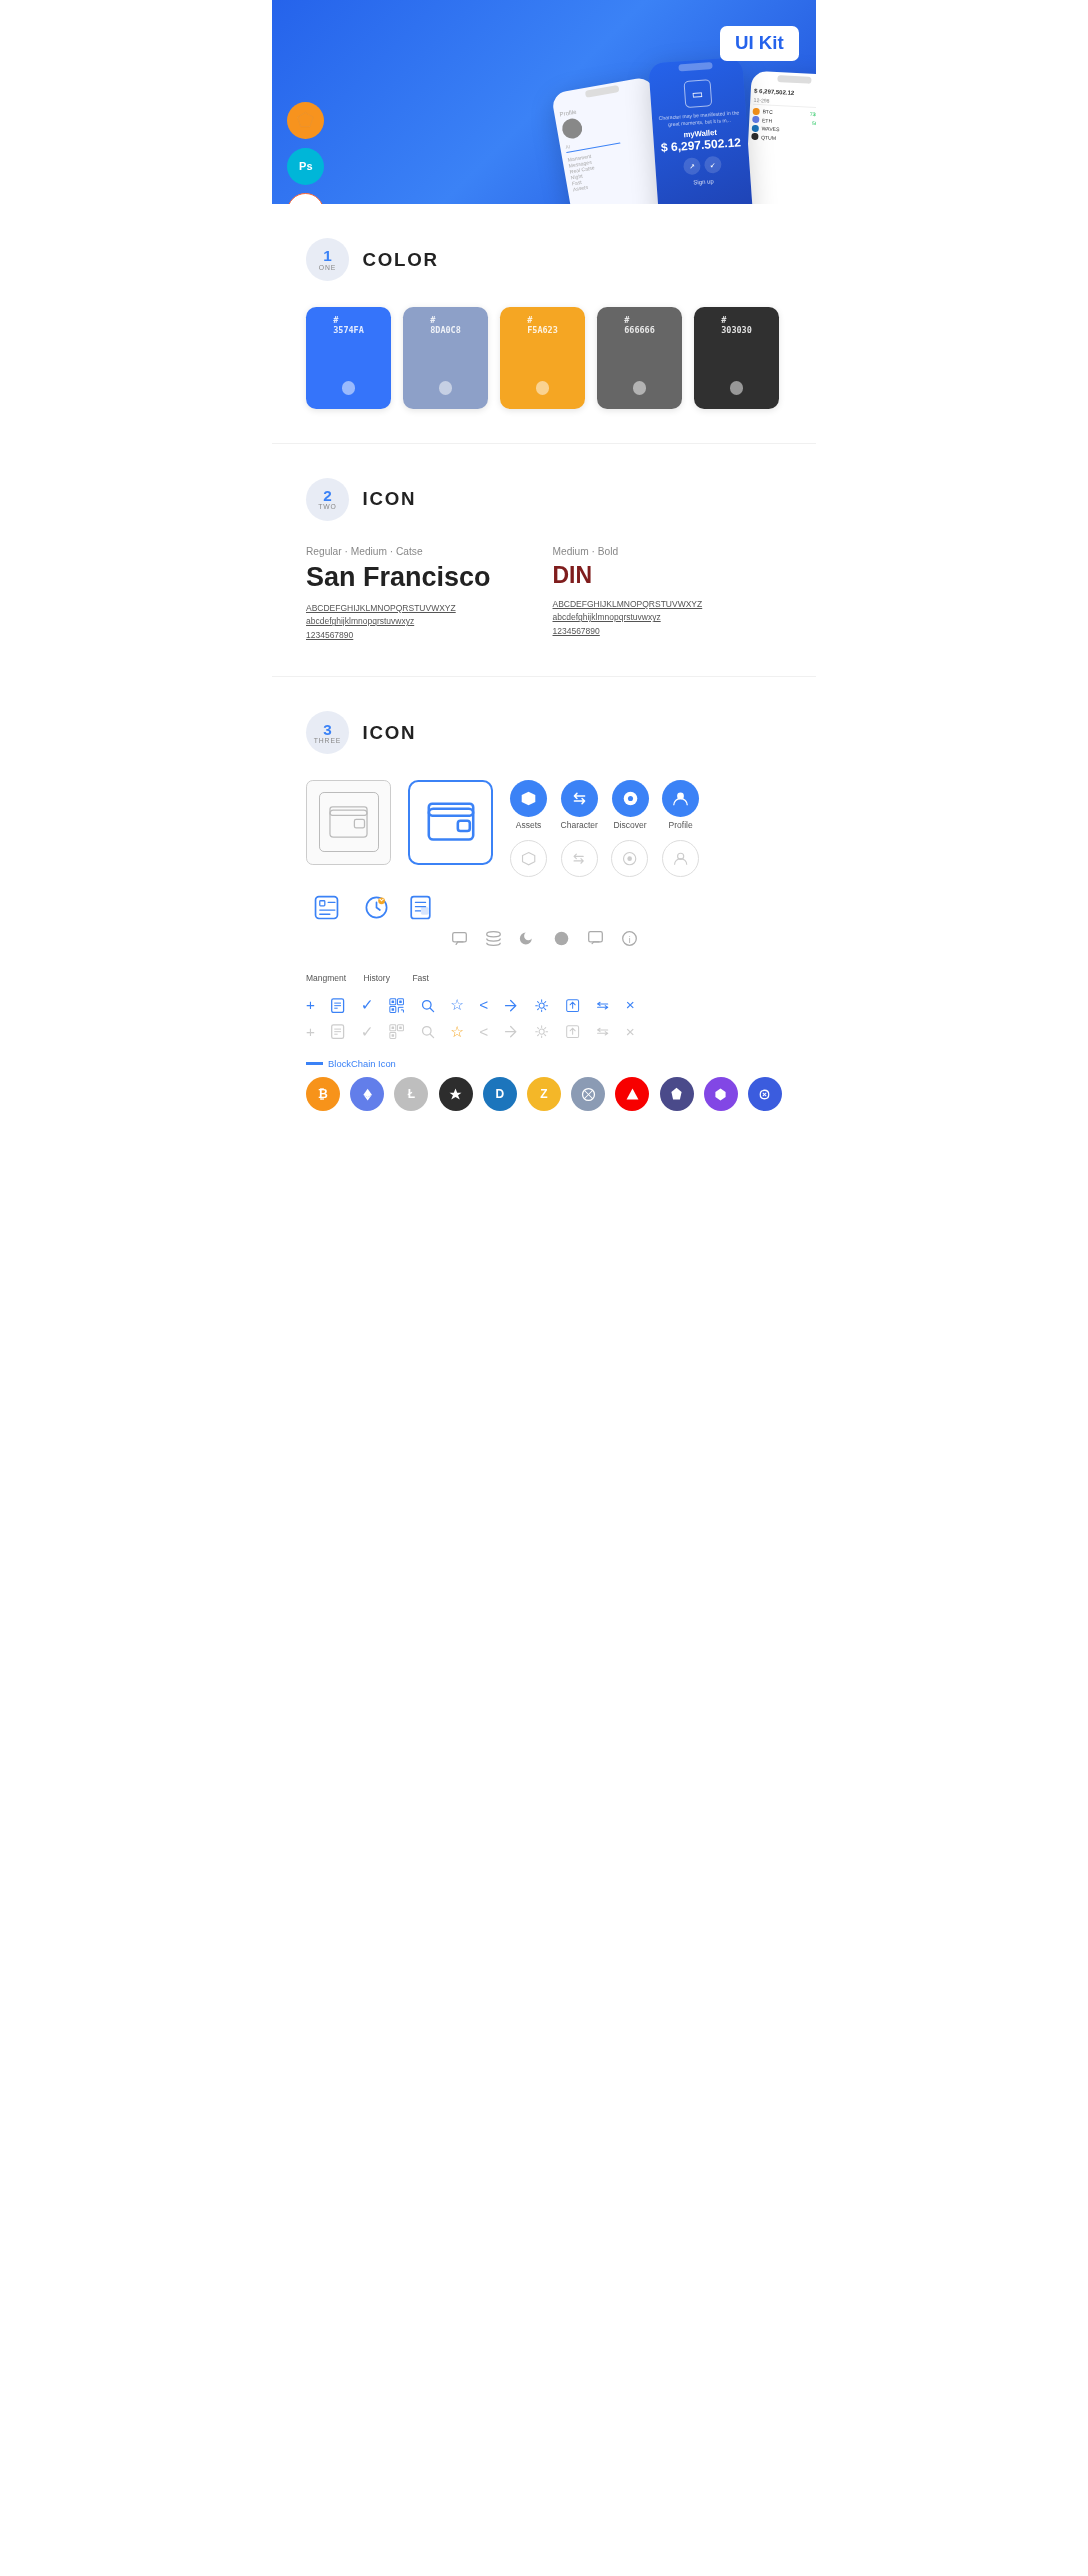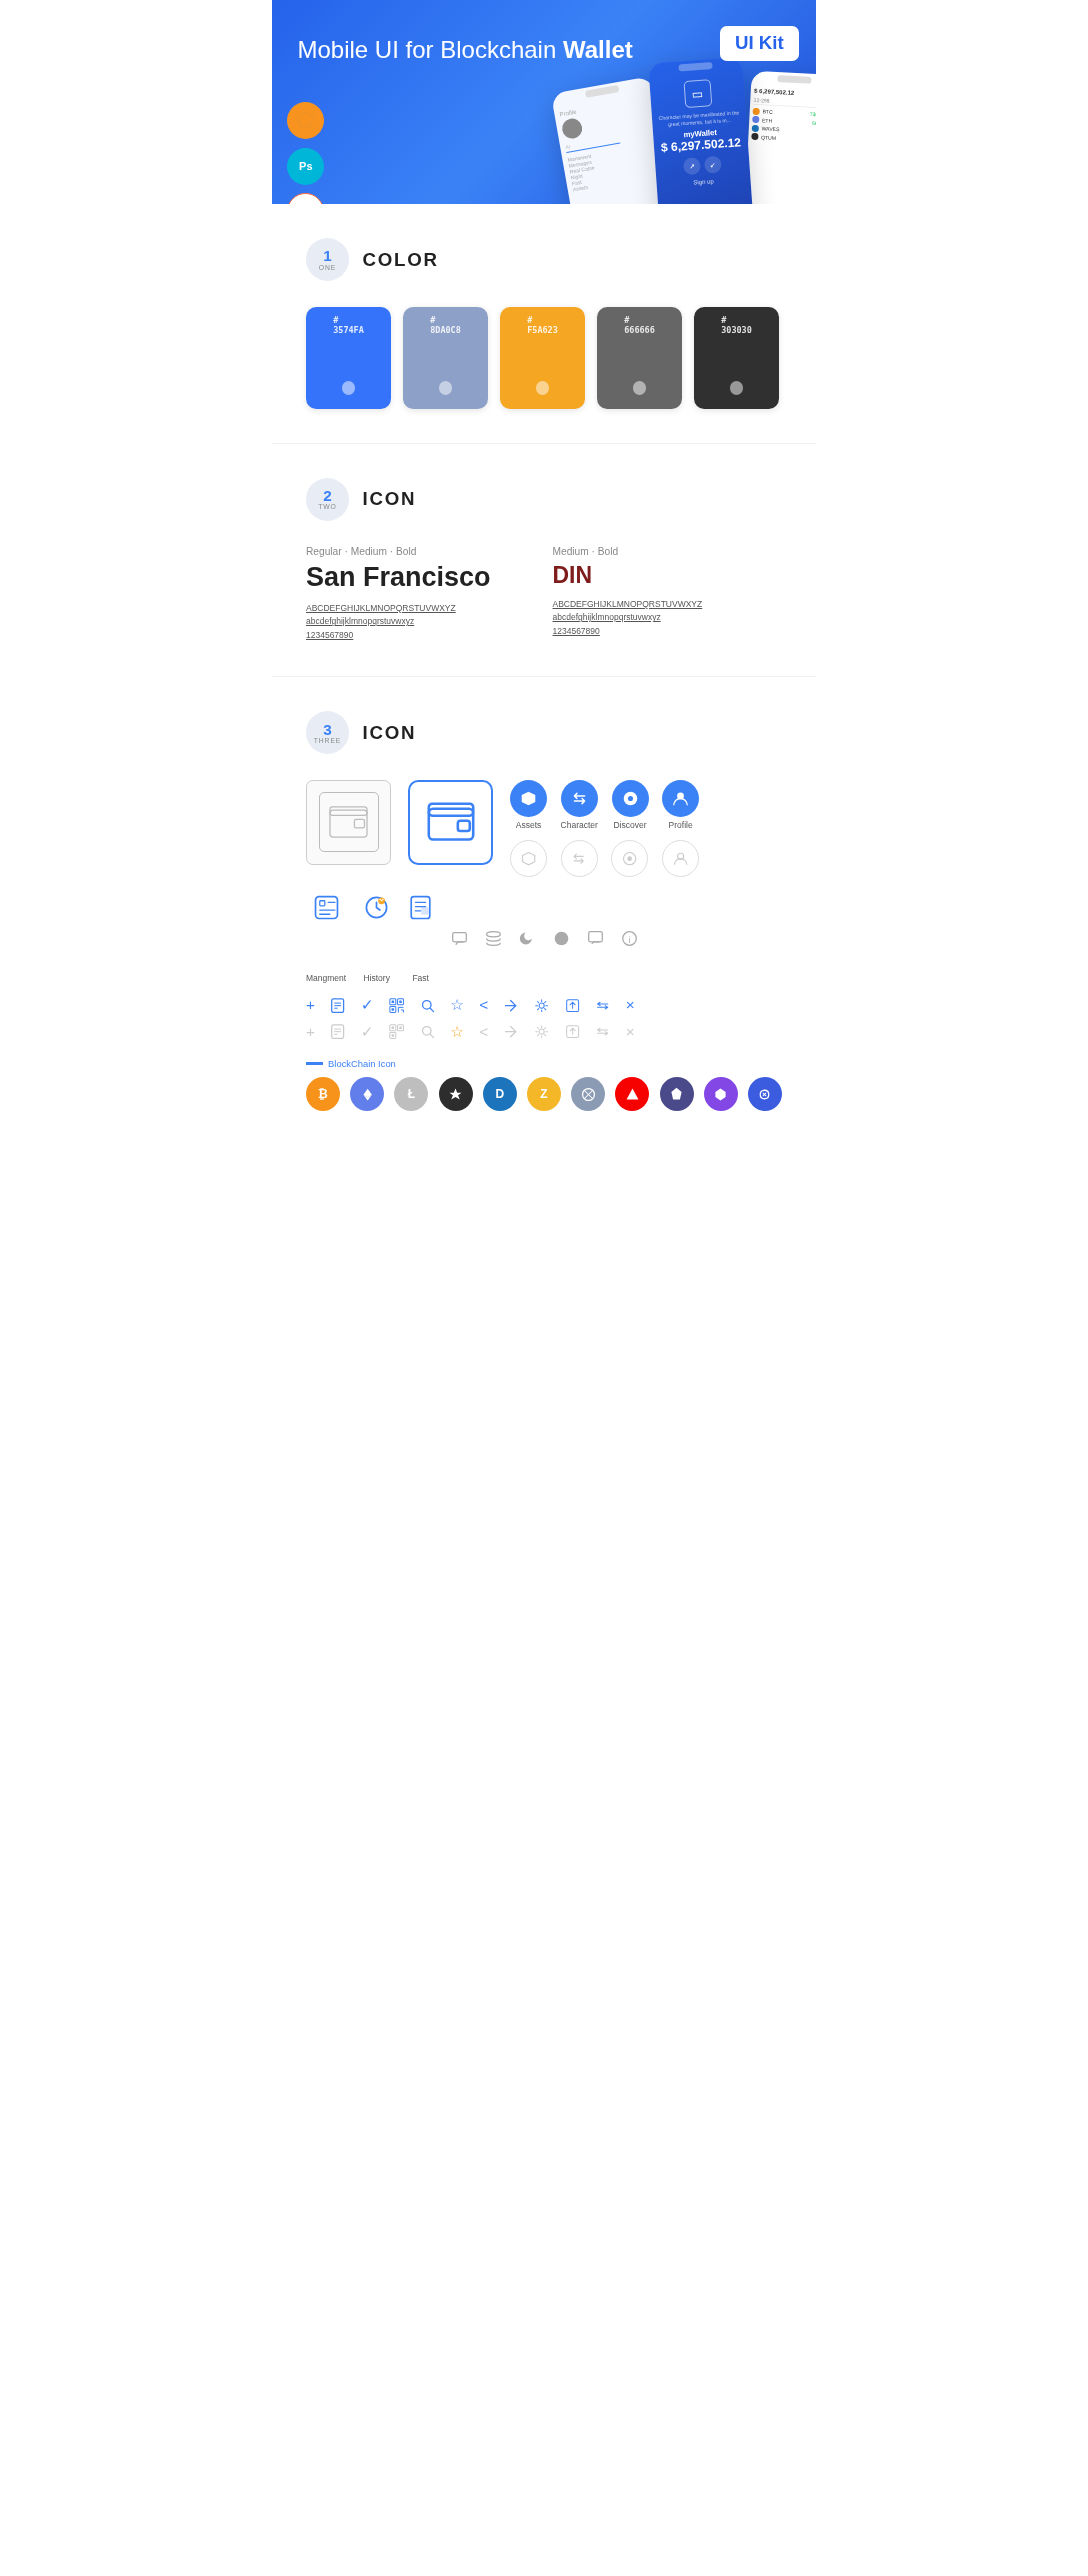--- a/index.html
+++ b/index.html
@@ -355,23 +355,20 @@
       justify-content: center;
       font-size: 12px;
       font-weight: 700;
       color: #fff;
     }
   </style>
 </head>
 <body>
 
 <div class="hero">
-  <div class="hero-title">
-    <span>Mobile UI for Blockchain </span><strong>Wallet</strong>
-  </div>
   <div class="hero-badge">UI Kit</div>
 
   <div class="hero-tools">
     <div class="tool-icon tool-sketch">
       <svg width="18.7" height="18.7" viewBox="0 0 24 24" fill="none">
         <polygon points="12,2 22,8 18,20 6,20 2,8" fill="#f7931e" stroke="#e8820d" stroke-width="1"></polygon>
         <polygon points="12,2 2,8 6,20 18,20 22,8" fill="none" stroke="rgba(255,255,255,0.3)" stroke-width="0.5"></polygon>
       </svg>
     </div>
     <div class="tool-icon tool-ps">
@@ -485,21 +482,21 @@
 <div class="section">
   <div class="section-header">
     <div class="section-number-badge">
       <span class="section-number-big">2</span>
       <span class="section-number-word">TWO</span>
     </div>
     <span class="section-title">ICON</span>
   </div>
   <div class="font-grid">
     <div class="font-block">
-      <div class="font-style-label">Regular · Medium · Bold</div>
+      <div class="font-style-label">Regular · Medium · Catse</div>
       <div class="font-name-large">San Francisco</div>
       <div class="font-chars">
         <div>ABCDEFGHIJKLMNOPQRSTUVWXYZ</div>
         <div>abcdefghijklmnopqrstuvwxyz</div>
         <div>1234567890</div>
       </div>
     </div>
     <div class="font-block">
       <div class="font-style-label">Medium · Bold</div>
       <div class="font-name-din">DIN</div>

